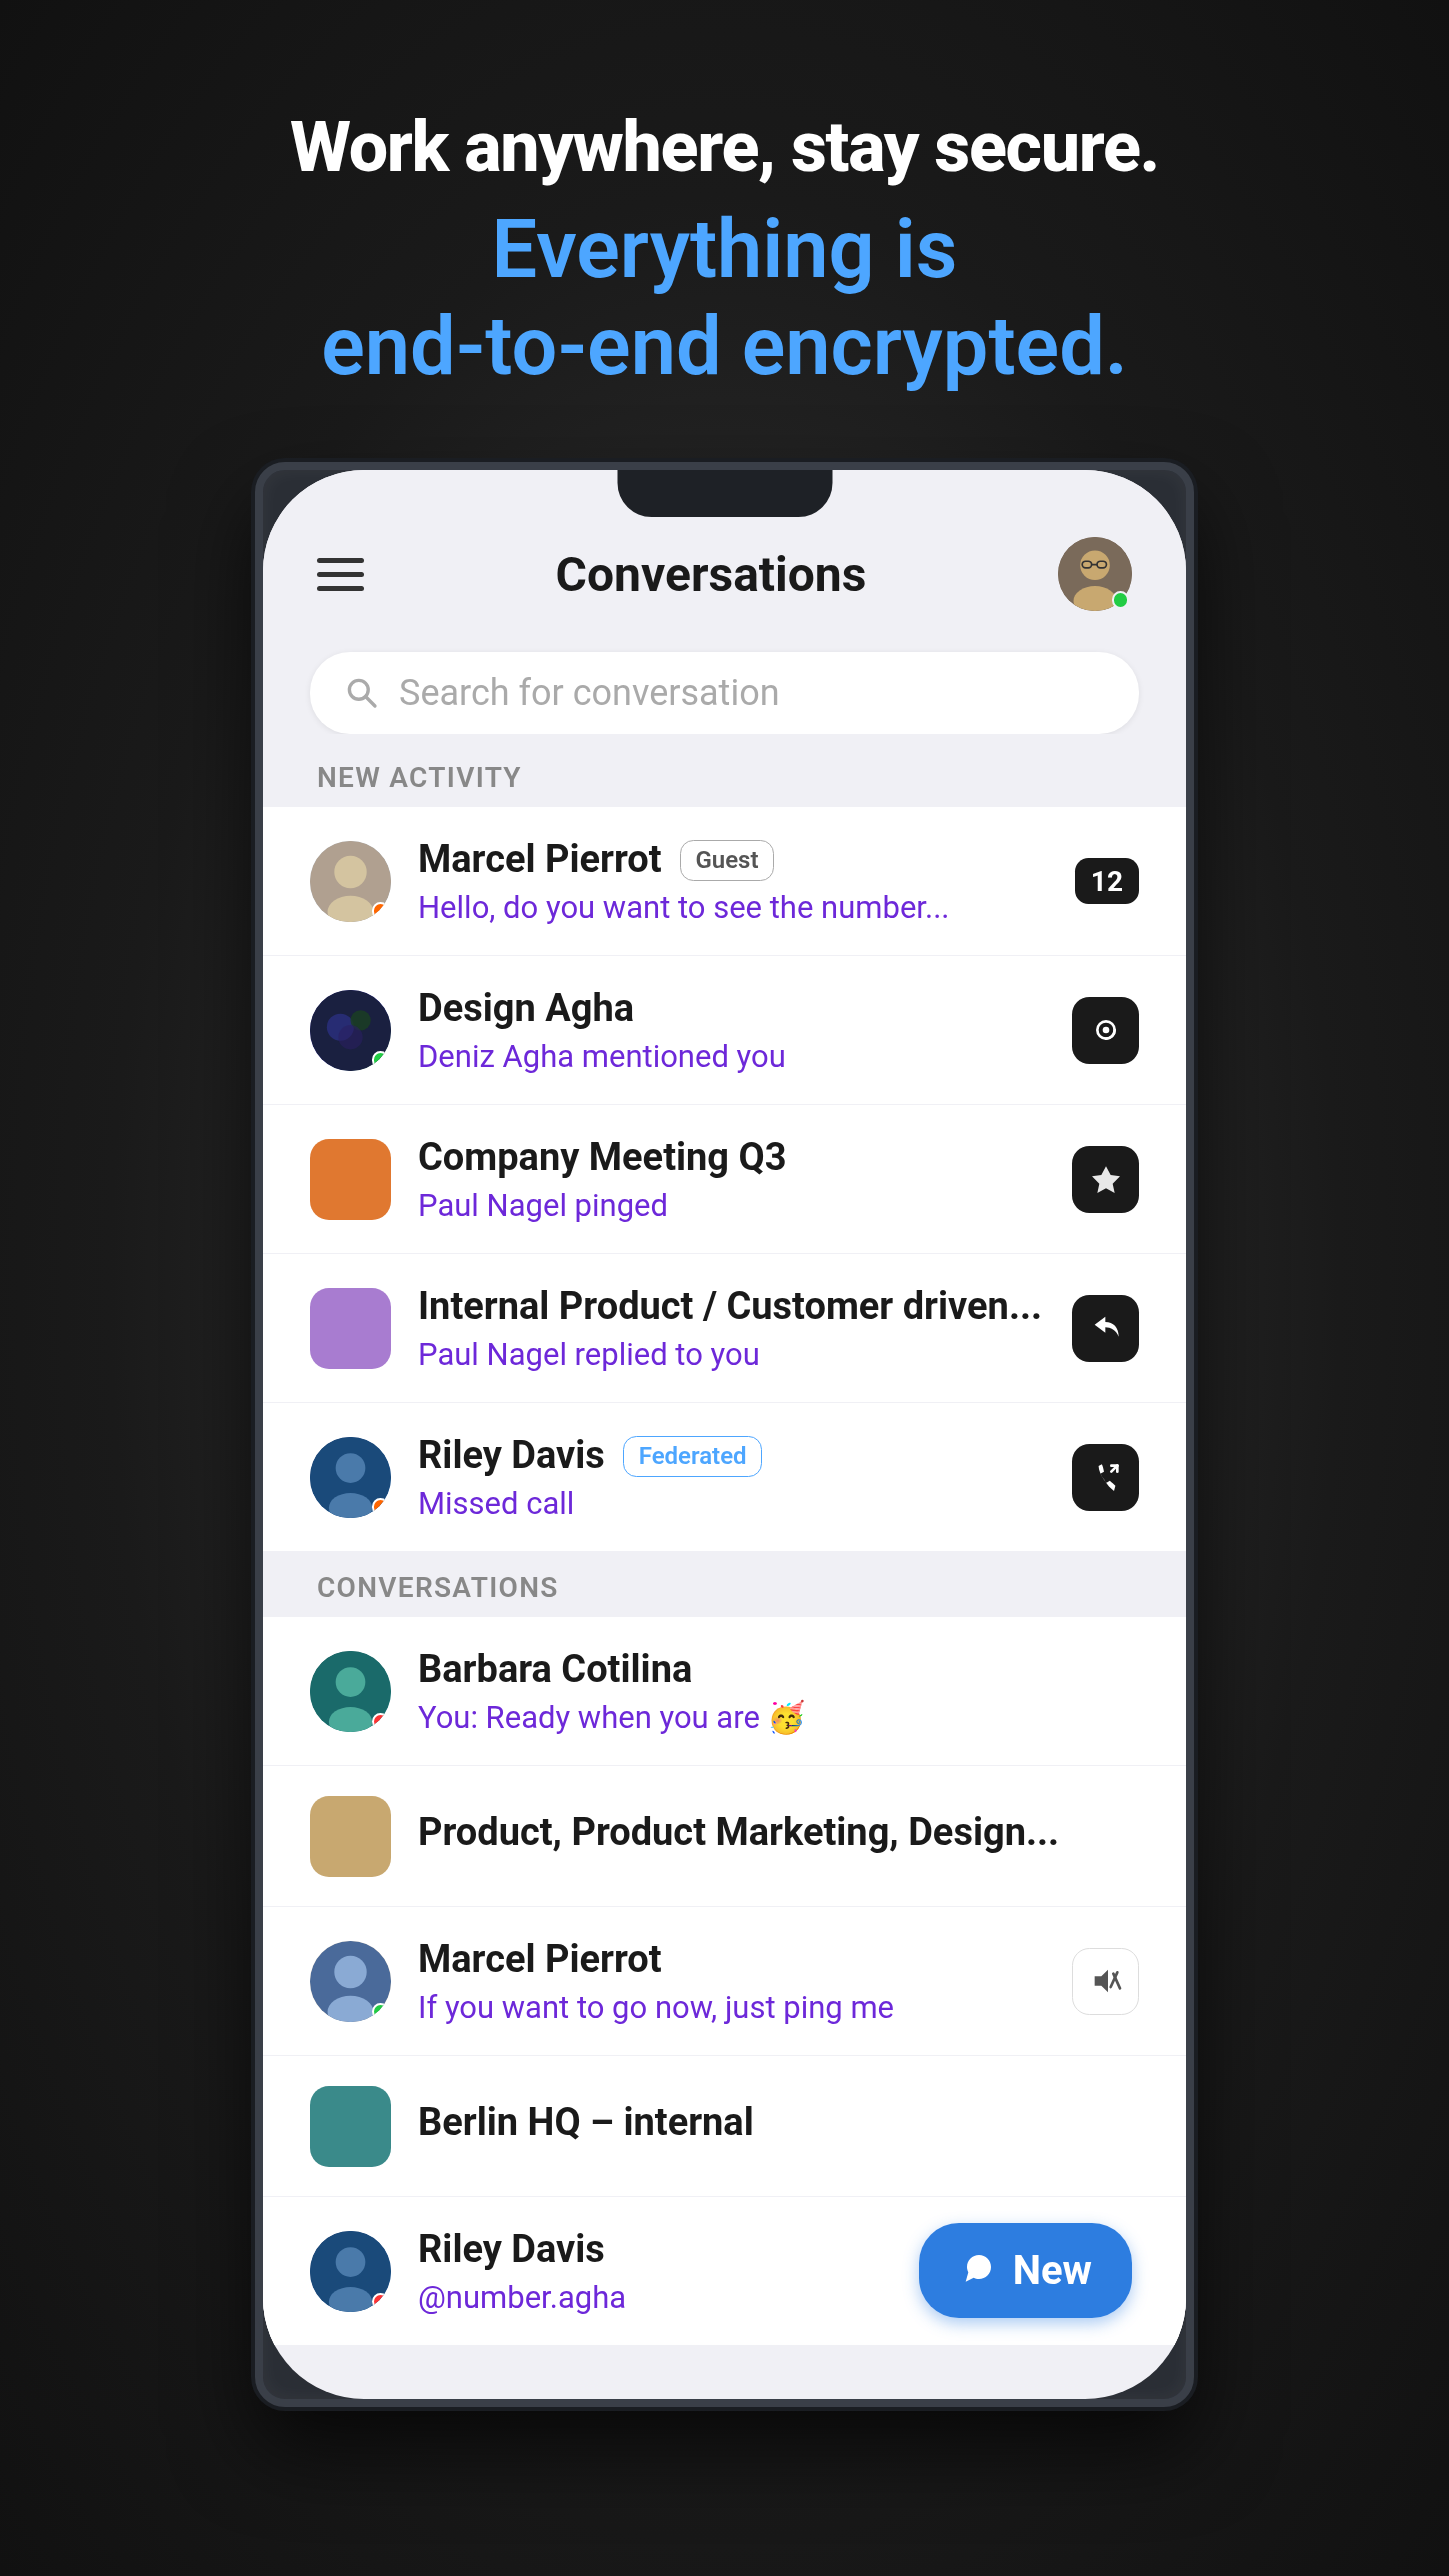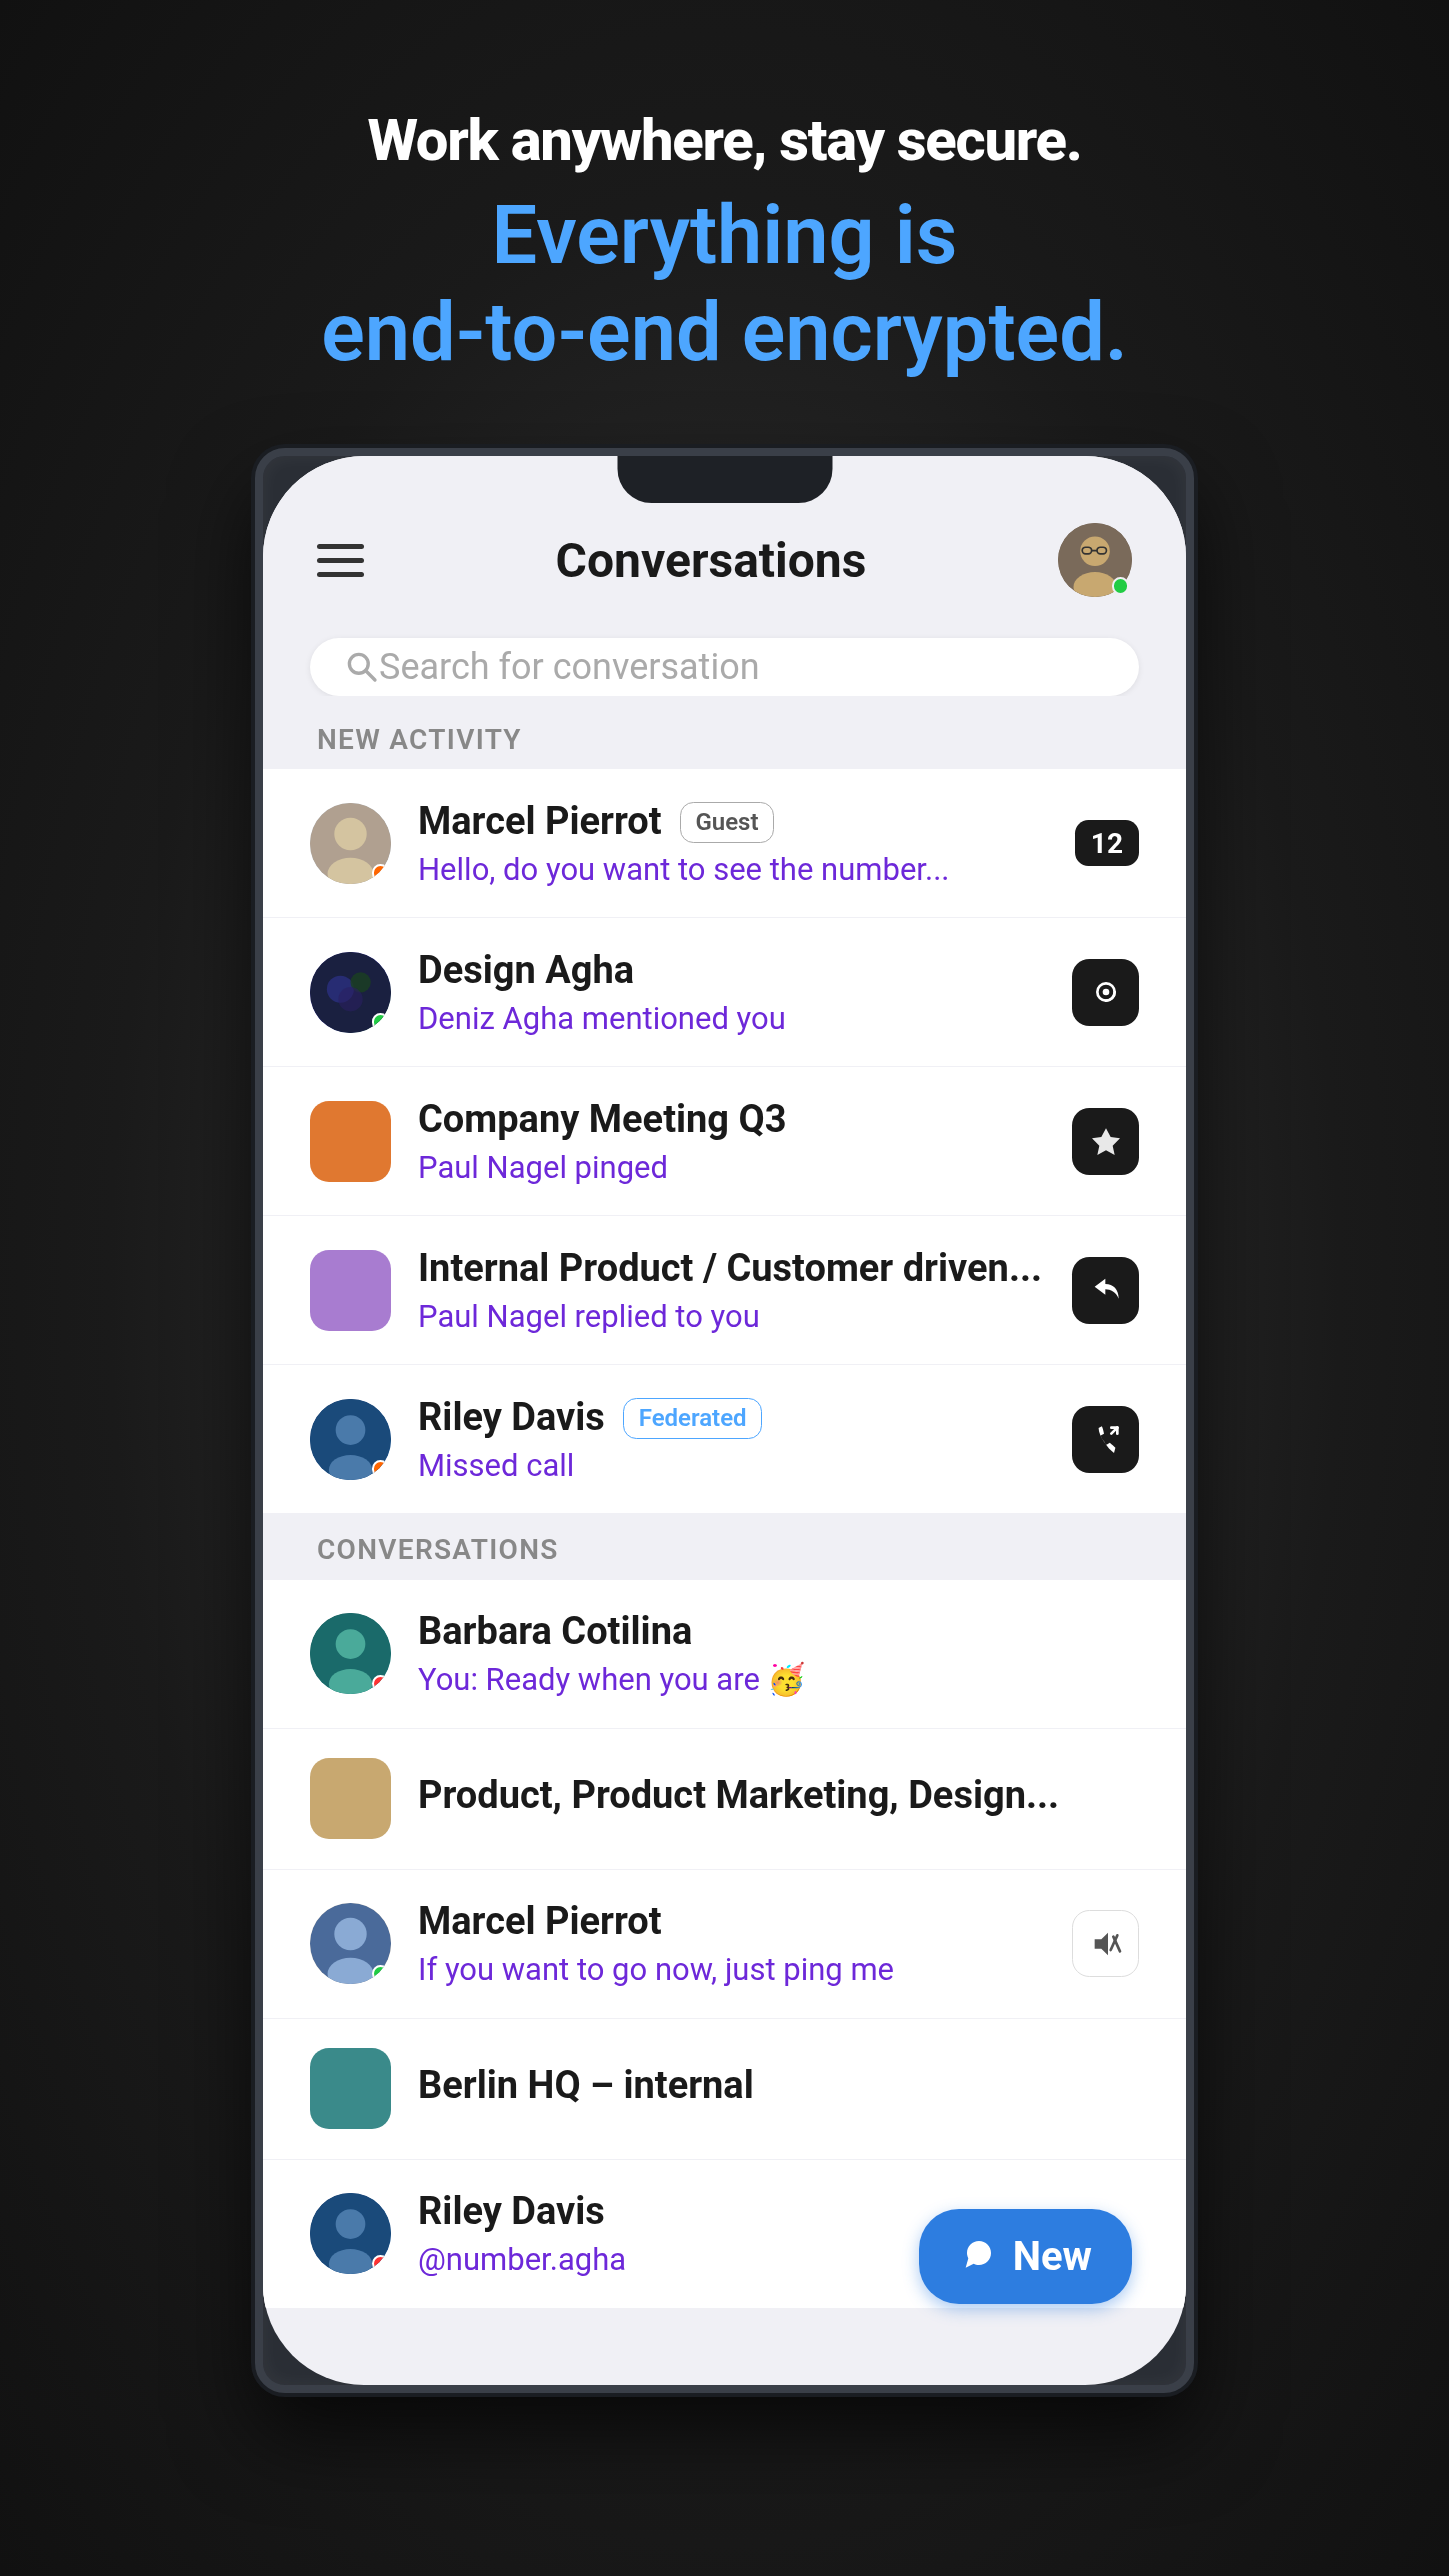--- a/index.html
+++ b/index.html
@@ -17,21 +17,21 @@
     }
 
     .header-text {
       text-align: center;
       margin-top: 107px;
       margin-bottom: 67px;
     }
 
     .header-title {
       color: #ffffff;
-      font-size: 58px;
+      font-size: 70px;
       font-weight: 800;
       line-height: 1.15;
       letter-spacing: -1.3px;
     }
 
     .header-subtitle {
       color: #4da6ff;
       font-size: 81px;
       font-weight: 600;
       line-height: 1.2;
@@ -137,21 +137,22 @@
       border: 2.7px solid #f0f0f5;
     }
 
     
     .search-bar {
       margin: 13.4px 47px 0 47px;
       background: white;
       border-radius: 40px;
       display: flex;
       align-items: center;
-      padding: 8px 34px;
+      padding: 20px 34px;
+      gap: 20px;
       box-shadow: 0 1.3px 6.7px rgba(0,0,0,0.08);
     }
 
     .search-icon-svg {
       width: 35px;
       height: 35px;
       flex-shrink: 0;
     }
 
     .search-placeholder {

